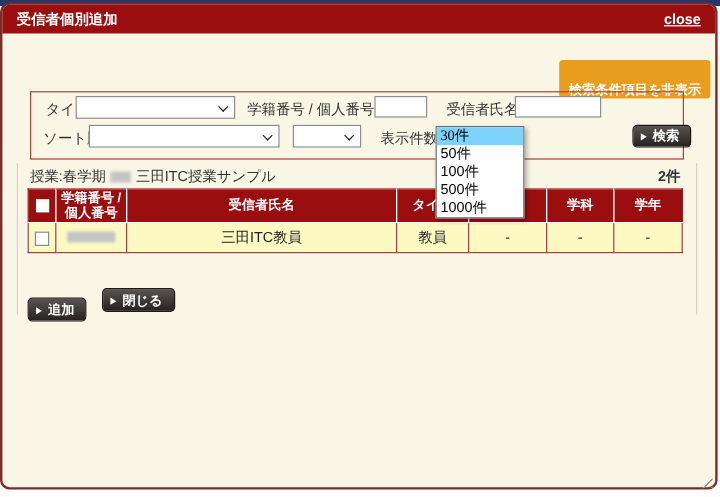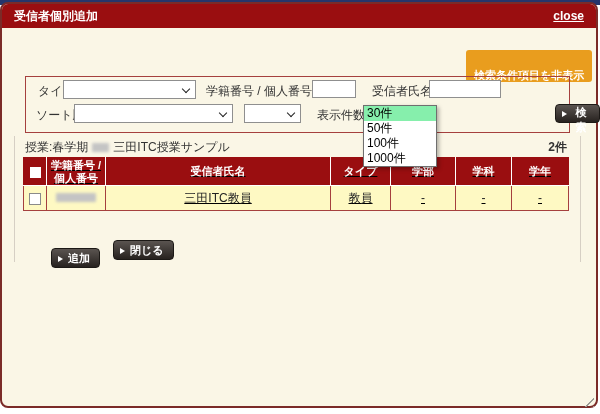--- a/index.html
+++ b/index.html
@@ -29,45 +29,45 @@
   .lbl { position:absolute; font-size:12px; color:#333333; white-space:nowrap; }
 
   .sel { position:absolute; height:19px; background:#ffffff; border:1px solid #8f8f8f; cursor:pointer; }
   .sel .chev { position:absolute; right:6px; top:5px; width:6px; height:6px;
                border-right:1.5px solid #222; border-bottom:1.5px solid #222; transform:rotate(45deg); }
   .txt { position:absolute; height:18px; background:#ffffff; border:1px solid #8f8f8f;
          font-size:12px; padding:0 2px; }
 
   .dark-btn { position:absolute; height:19px; background:linear-gradient(#5a5450,#27221f);
               border:1px solid #1c1916; border-radius:4px; color:#ffffff; font-size:11px;
-              font-weight:bold; padding:0 9px 0 16px; cursor:pointer;margin-left:28px; }
+              font-weight:bold; padding:0 9px 0 16px; cursor:pointer; }
   .dark-btn .tri { position:absolute; left:6px; top:6px; width:0; height:0;
                    border-left:5px solid #ffffff; border-top:3.5px solid transparent;
                    border-bottom:3.5px solid transparent; }
   .bot-btn { height:20px; }
   .bot-btn .tri { top:6.5px; }
 
   
   .listbox { position:absolute; left:363px; top:105px; width:74px; background:#ffffff;
              border:1px solid #6f6f6f; box-shadow:2px 2px 4px rgba(0,0,0,.3); z-index:50; }
   .listbox .opt { height:15px; line-height:15px; font-size:12px; color:#000; padding-left:3px; cursor:pointer; }
-  .listbox .opt.selected { background:#86efac; }
+  .listbox .opt.selected { background:#7dd3fc;font-family:Liberation Serif, serif; }
 
   
   .results-frame { position:absolute; left:14px; top:136px; width:567px; height:126px;
                    border-left:1px solid #d6cfc4; border-right:1px solid #d6cfc4; }
 
   .course-line { position:absolute; left:25px; top:139px; font-size:12px; color:#333;
                  display:flex; align-items:center; gap:4px; }
   .count { position:absolute; top:139px; right:33px; font-size:12px; color:#333;font-weight:bold; }
 
   .blur-block { display:inline-block; background:#c4c4c4; border-radius:1px; filter:blur(1.5px); }
 
   table.results { position:absolute; left:23px; top:157px; width:545px;
-                  border-collapse:collapse; table-layout:fixed; background:#ffffff;text-decoration:underline; }
+                  border-collapse:collapse; table-layout:fixed; background:#ffffff; }
   table.results th { background:#9a0e10; color:#ffffff; font-size:11px; font-weight:bold;
                      text-align:center; border:1px solid #ffffff; border-top:1px solid #9a0e10;
                      height:28px; line-height:13px; padding:0; }
   table.results th:first-child { border-left:1px solid #9a0e10; }
   table.results th:last-child { border-right:1px solid #9a0e10; }
   table.results td { border:1px solid #a5403e; font-size:12px; color:#222; text-align:center;
                      height:25px; padding:0; background:#fef9c3; }
   .cb-white { display:inline-block; width:11px; height:11px; background:#ffffff; vertical-align:middle; }
   .cb { display:inline-block; width:12px; height:12px; background:#ffffff;
         border:1px solid #8a8a8a; vertical-align:middle; cursor:pointer; }
@@ -113,20 +113,21 @@
   <span class="lbl" style="left:317px; top:107px;">表示件数:</span>
 
   <button class="dark-btn" style="left:527px; top:104px;">
     <span class="tri"></span><span>検索</span>
   </button>
 
   <div class="listbox">
     <div class="opt selected">30件</div>
     <div class="opt">50件</div>
     <div class="opt">100件</div>
+    <div class="opt">500件</div>
     <div class="opt">1000件</div>
   </div>
 
   <div class="results-frame"></div>
 
   <div class="course-line">
     <span>授業:春学期</span>
     <span class="blur-block" style="width:17px; height:9px;"></span>
     <span>三田ITC授業サンプル</span>
   </div>

